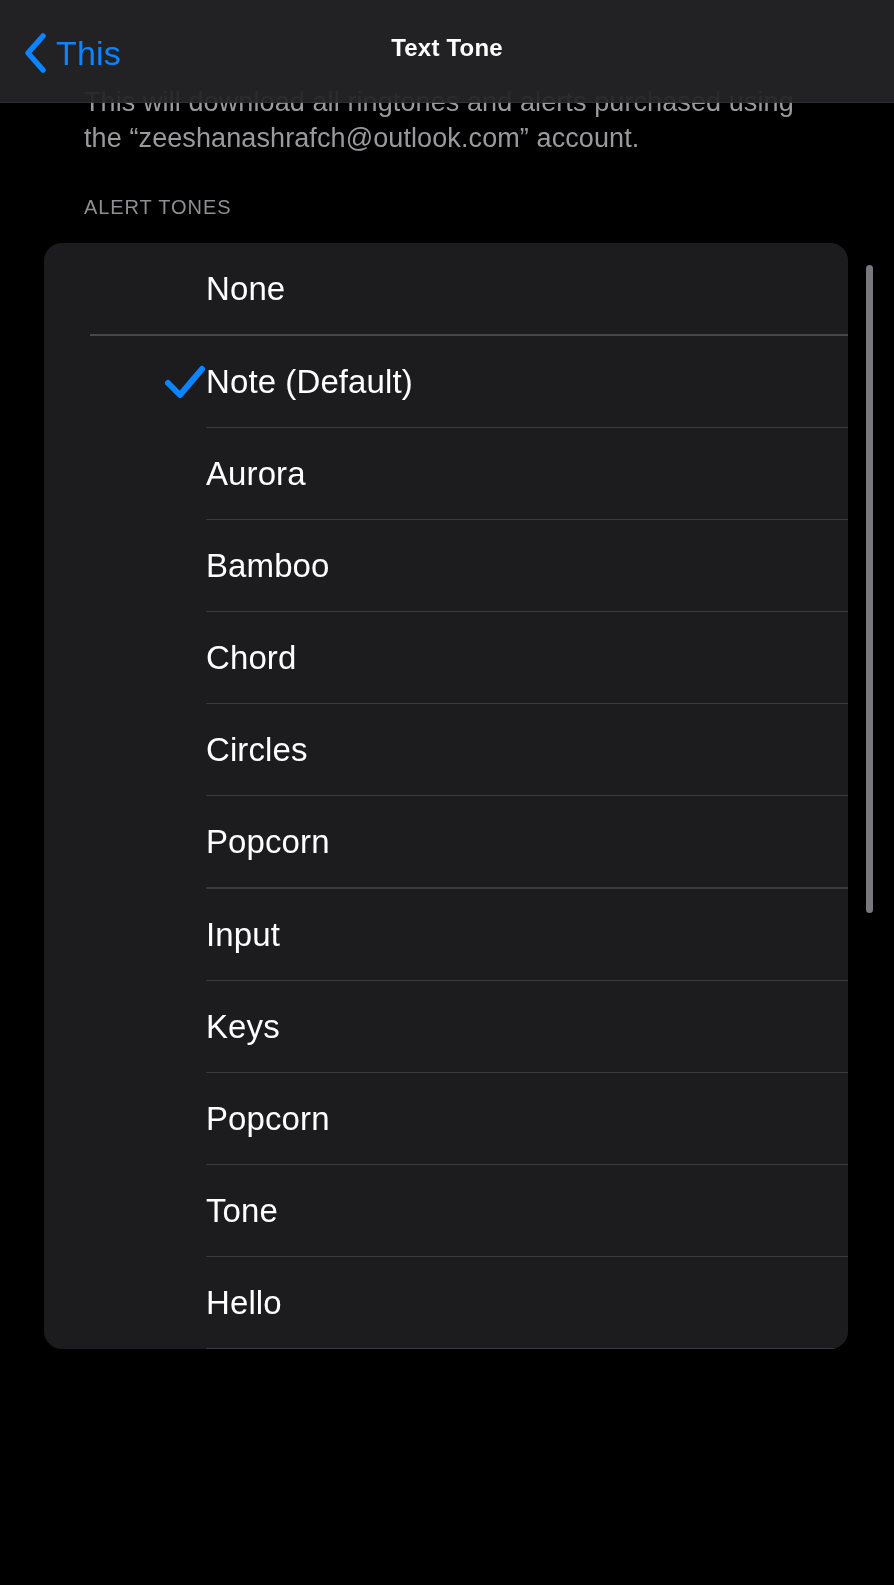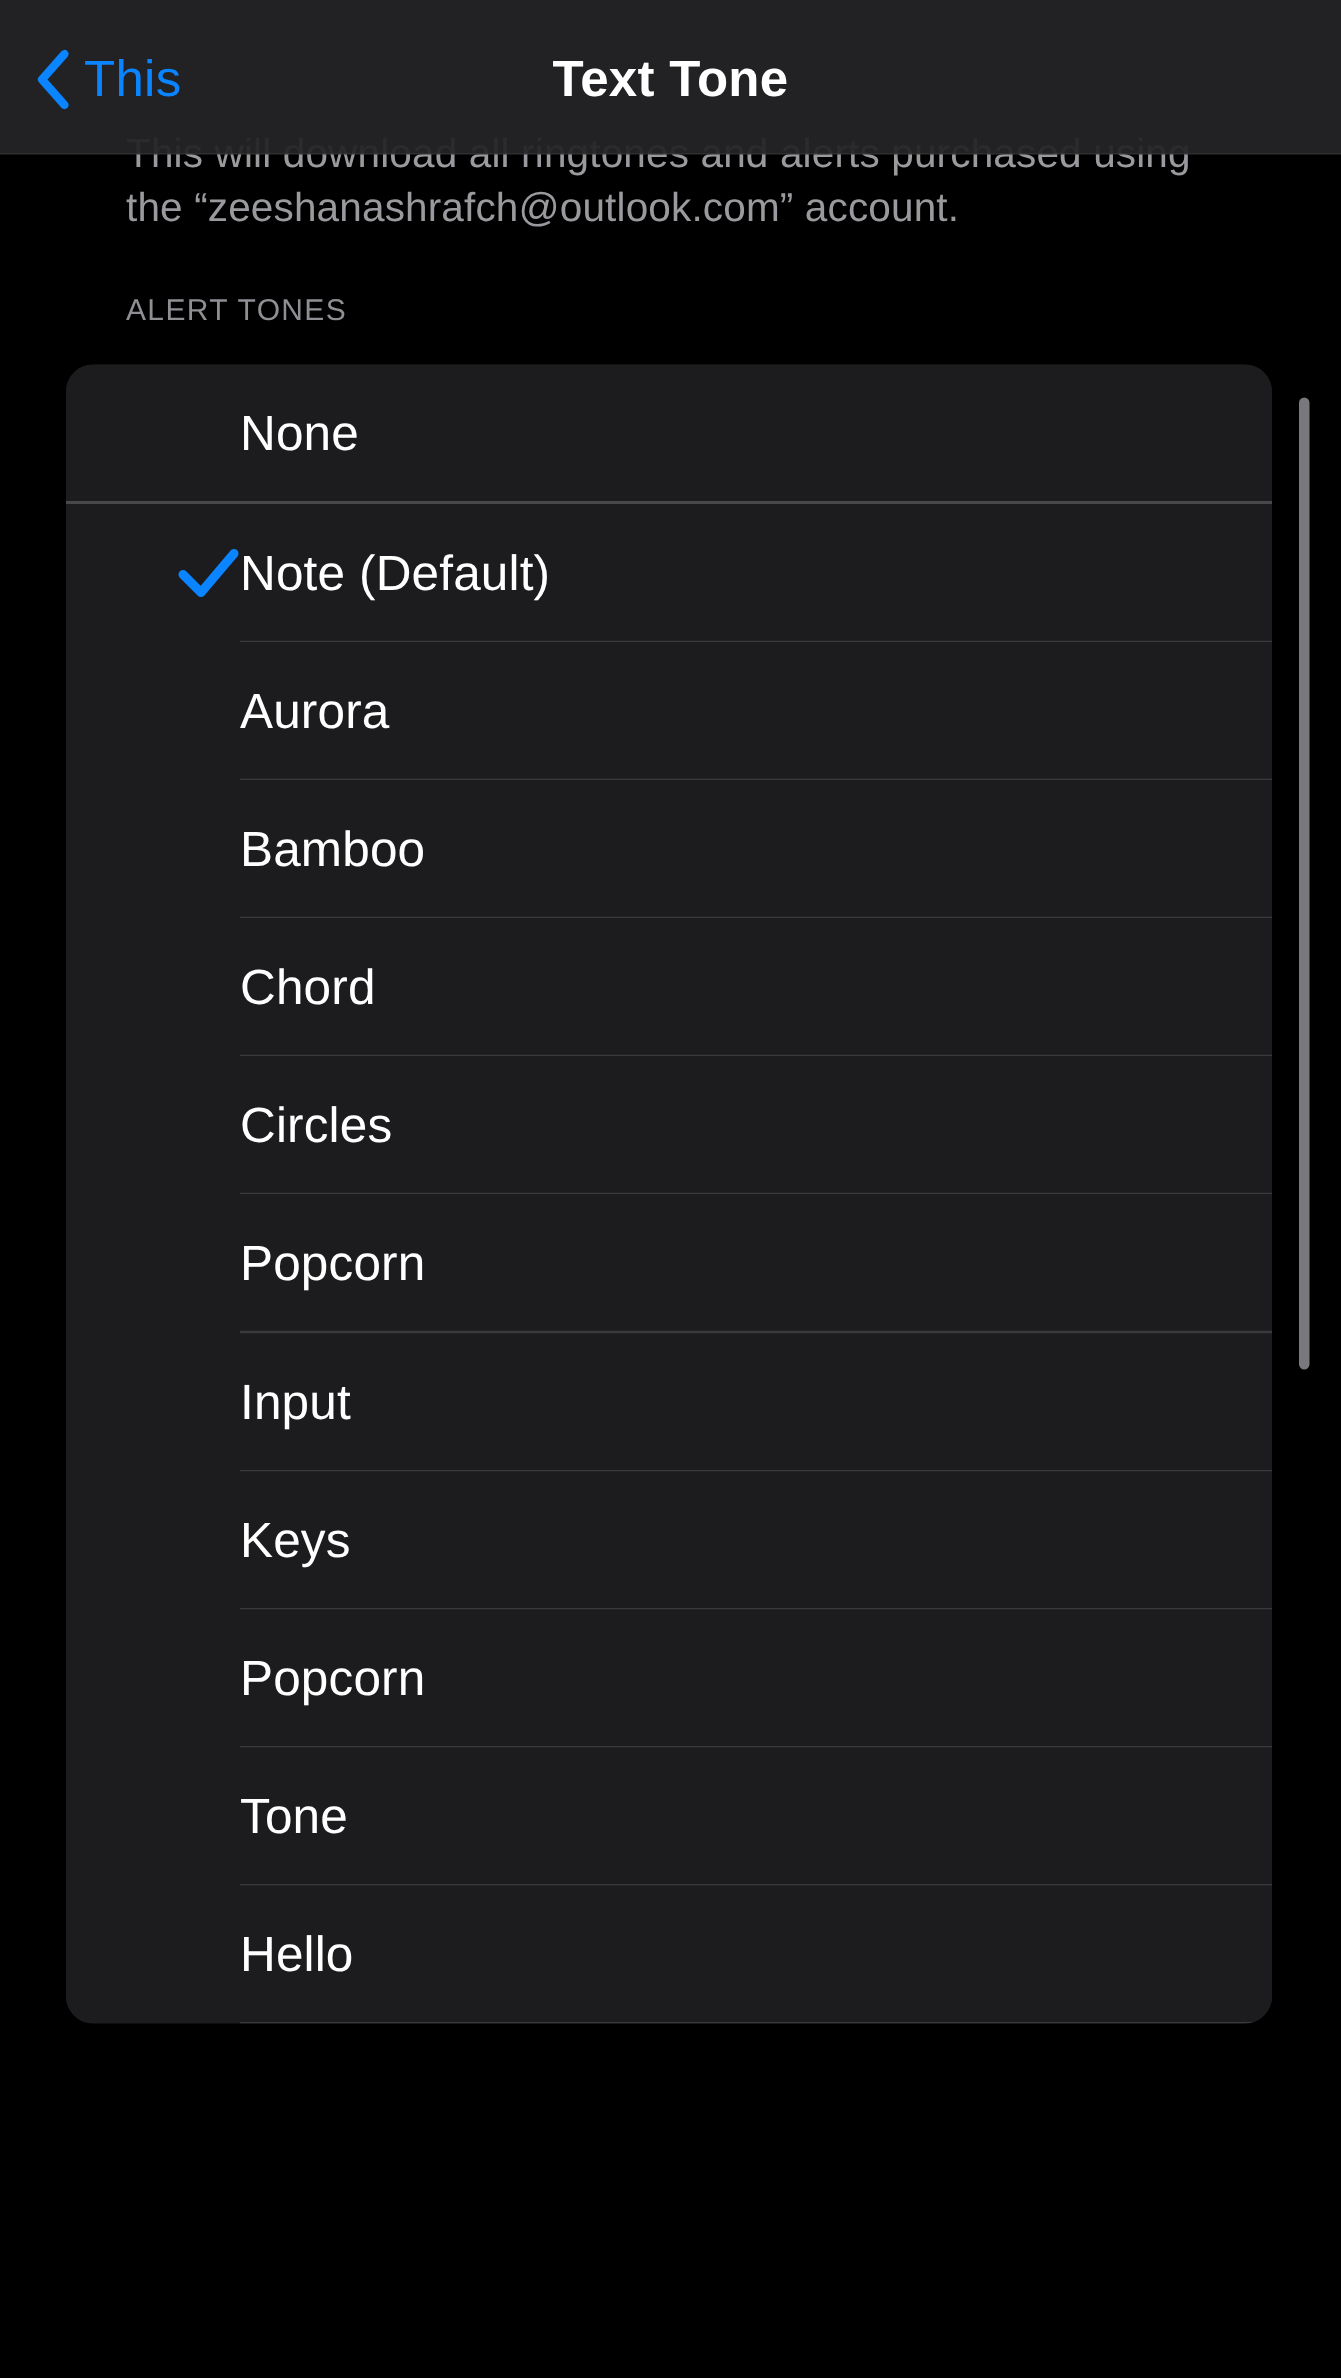--- a/index.html
+++ b/index.html
@@ -42,20 +42,21 @@
   }
 
   
   .card {
     position:absolute;
     left:44px; top:243px;
     width:804px;
     background:#1c1c1e;
     border-radius:18px;
     overflow:hidden;
+    padding-left:46px;
   }
 
   .row {
     position:relative;
     height:91px;
     display:flex;
     align-items:center;
     background:#1c1c1e;
   }
   .row .check {
@@ -112,21 +113,21 @@
   .nav-back .chev { width:26px; height:42px; margin-right:8px; }
   .nav-back .back-label {
     font-size:34px;
     color:#0a84ff;
     letter-spacing:0.2px;
   }
   .nav-title {
     position:absolute;
     left:0; right:0; top:34px;
     text-align:center;
-    font-size:34px;
+    font-size:24px;
     font-weight:bold;
     color:#ffffff;
     letter-spacing:0.2px;
   }
 
   
   .scrollbar {
     position:absolute;
     left:866px; top:265px;
     width:7px; height:648px;

